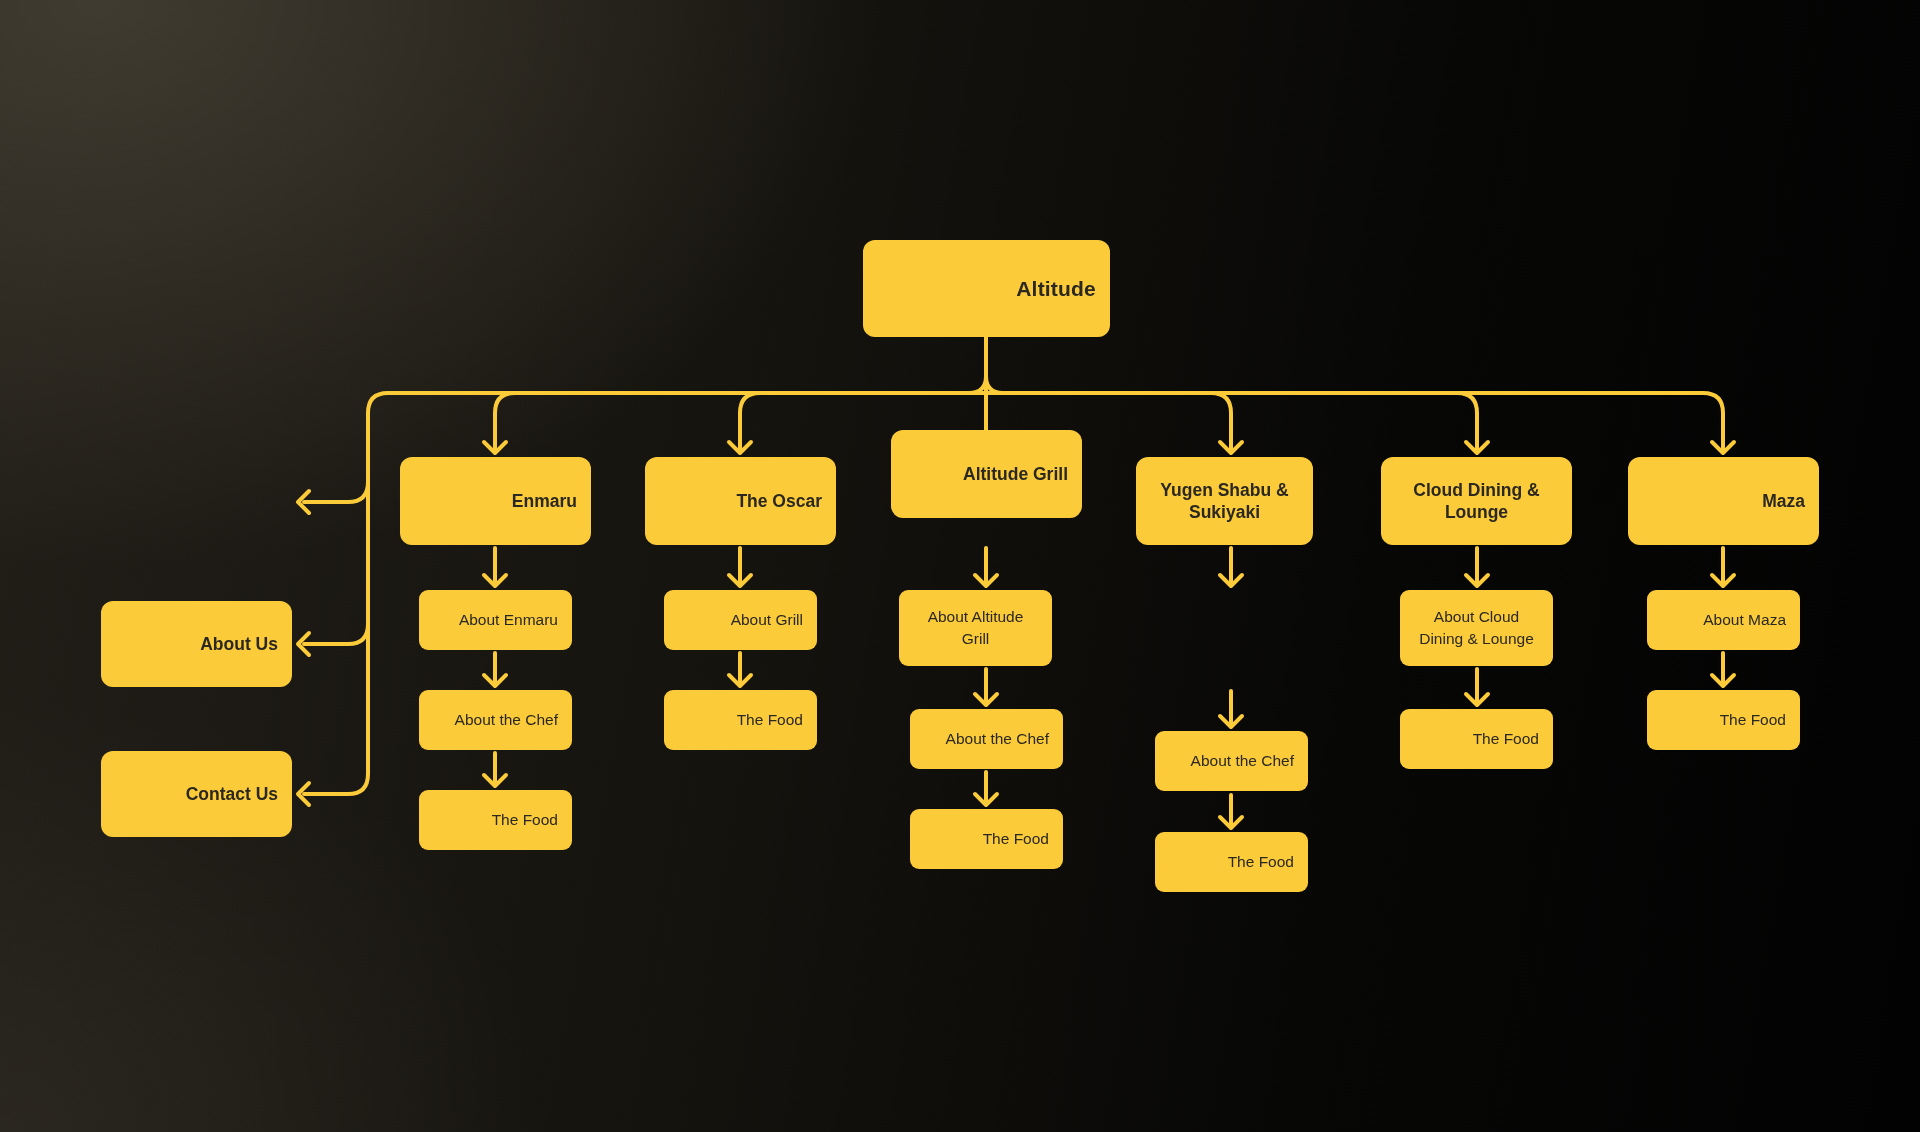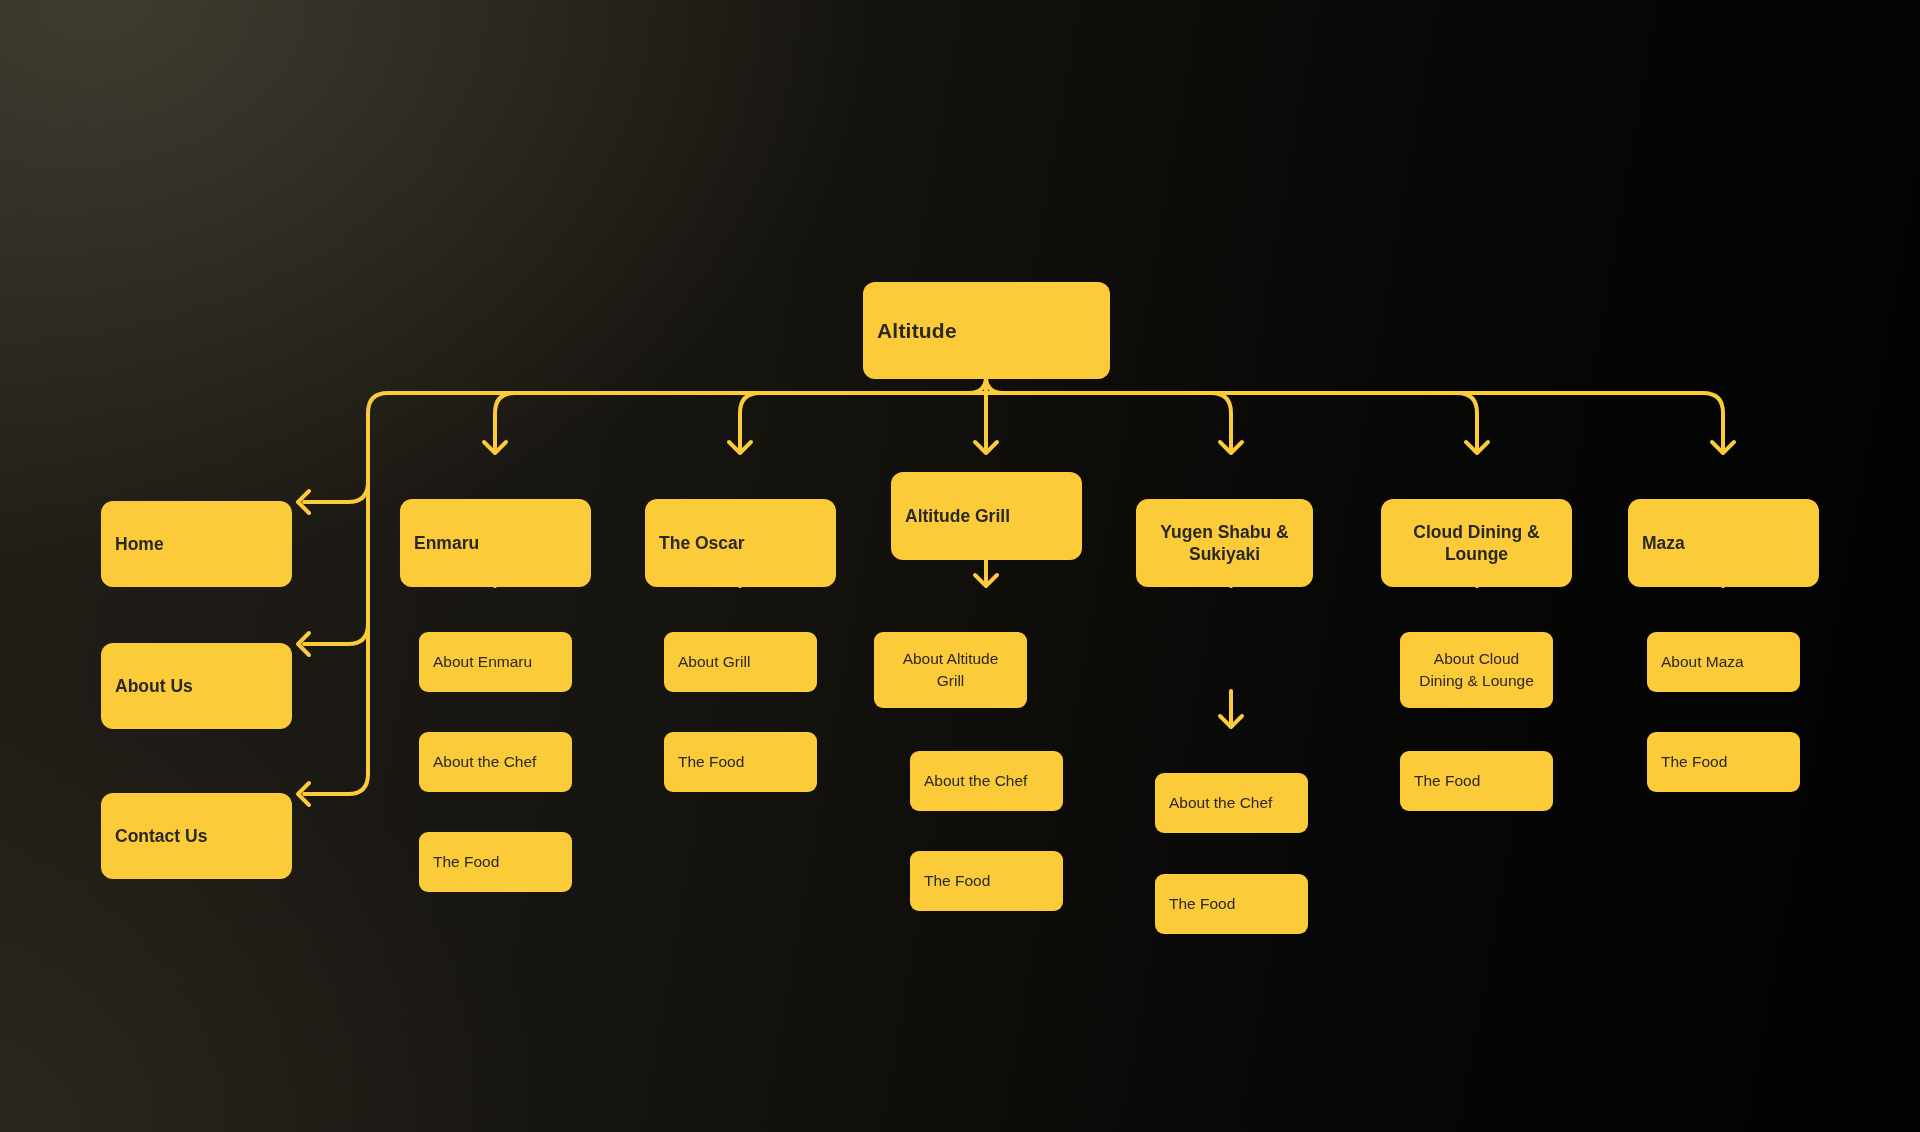--- a/index.html
+++ b/index.html
@@ -15,22 +15,22 @@
     background:
       radial-gradient(1300px 950px at 5% 0%, rgba(66,61,50,0.95) 0%, rgba(66,61,50,0) 60%),
       radial-gradient(1000px 800px at 0% 100%, rgba(52,48,40,0.55) 0%, rgba(52,48,40,0) 55%),
       linear-gradient(100deg, #221f19 0%, #15130e 40%, #070706 70%, var(--bg-dark) 100%);
   }
   svg.wires{position:absolute;left:0;top:0;width:1920px;height:1132px;}
   svg.wires path{fill:none;stroke:var(--accent);stroke-width:4;stroke-linecap:round;stroke-linejoin:round;}
   .node{
     position:absolute;box-sizing:border-box;
     background:var(--accent);color:var(--node-text);
-    display:flex;align-items:center;justify-content:flex-start;text-align:center;
-    border-radius:12px;padding:8px 14px;line-height:22px;margin-top:42px;
+    display:flex;align-items:center;justify-content:flex-end;text-align:center;
+    border-radius:12px;padding:8px 14px;line-height:22px;
   }
   .node.root{font-size:21px;font-weight:700;letter-spacing:.2px;}
   .node.header,.node.page{font-size:17.5px;font-weight:700;}
   .node.child{font-size:15.5px;font-weight:400;border-radius:9px;}
 </style>
 </head>
 <body>
 
 <div class="stage">
 
@@ -127,23 +127,20 @@
         <path d="M 1712 575 L 1723 586 L 1734 575"></path>
       <path d="M 1723 653 V 685"></path>
         <path d="M 1712 675 L 1723 686 L 1734 675"></path>
     </g>
   </svg>
 
   <div class="node root" style="left:863px;top:240px;width:247px;height:97px">
     <span>Altitude</span>
   </div>
 
-  <div class="node page" style="left:101px;top:459px;width:191px;height:86px">
-    <span>Home</span>
-  </div>
   <div class="node page" style="left:101px;top:601px;width:191px;height:86px">
     <span>About Us</span>
   </div>
   <div class="node page" style="left:101px;top:751px;width:191px;height:86px">
     <span>Contact Us</span>
   </div>
 
   <div class="node header" style="left:400px;top:457px;width:191px;height:88px">
     <span>Enmaru</span>
   </div>
@@ -163,21 +160,21 @@
   <div class="node child" style="left:664px;top:590px;width:153px;height:60px">
     <span>About Grill</span>
   </div>
   <div class="node child" style="left:664px;top:690px;width:153px;height:60px">
     <span>The Food</span>
   </div>
 
   <div class="node header" style="left:891px;top:430px;width:191px;height:88px">
     <span>Altitude Grill</span>
   </div>
-  <div class="node child" style="left:874px;top:590px;width:153px;height:76px">
+  <div class="node child" style="left:899px;top:590px;width:153px;height:76px">
     <span>About Altitude Grill</span>
   </div>
   <div class="node child" style="left:910px;top:709px;width:153px;height:60px">
     <span>About the Chef</span>
   </div>
   <div class="node child" style="left:910px;top:809px;width:153px;height:60px">
     <span>The Food</span>
   </div>
 
   <div class="node header" style="left:1136px;top:457px;width:177px;height:88px">

